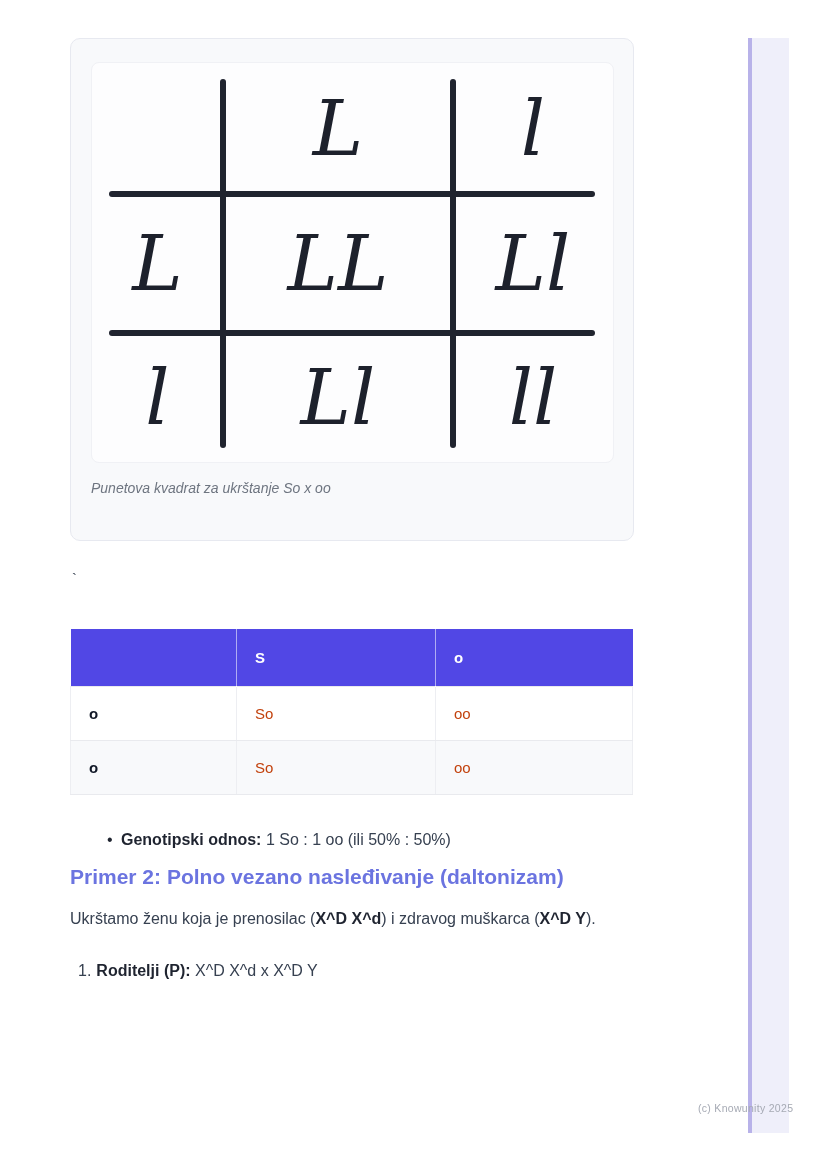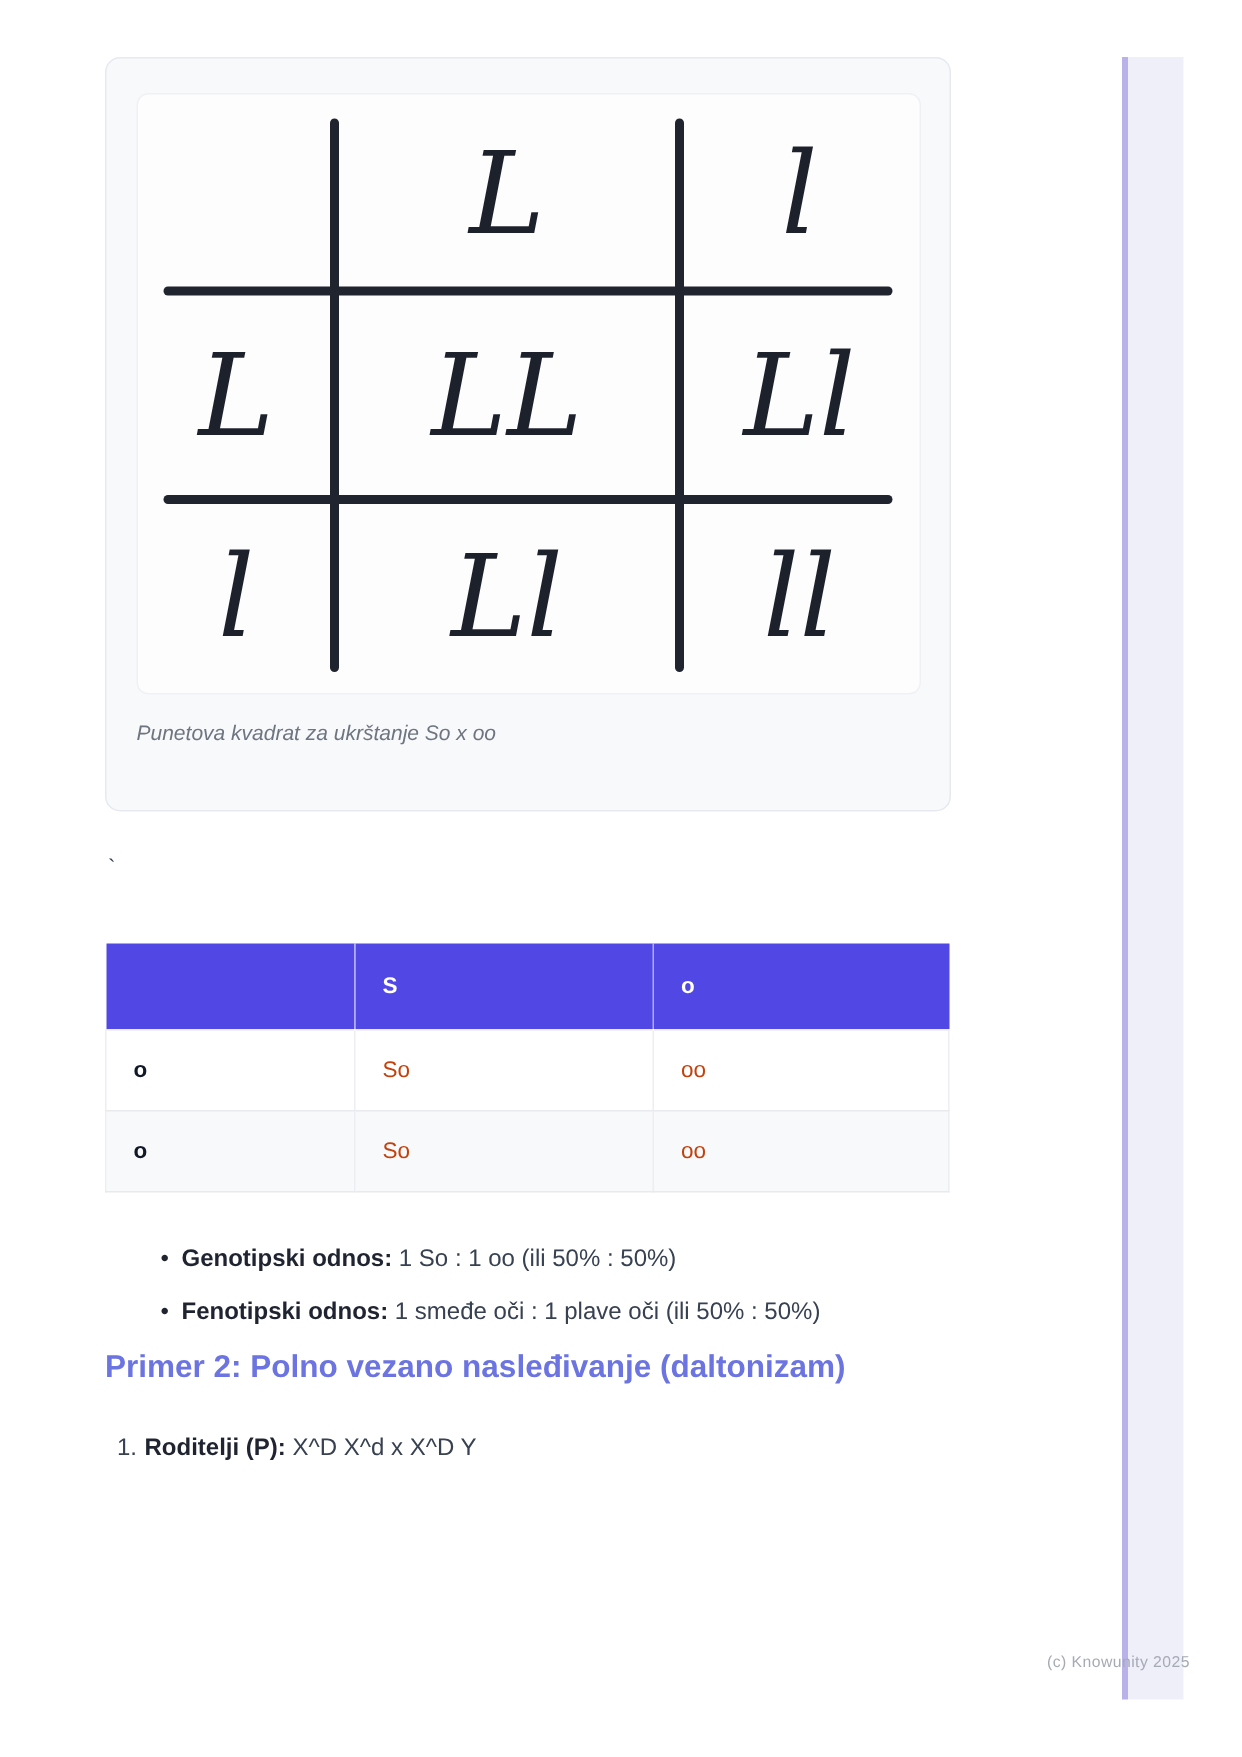--- a/index.html
+++ b/index.html
@@ -107,28 +107,28 @@
           <td>So</td>
           <td>oo</td>
         </tr>
       </tbody>
     </table>
 
     <div class="analysis">
       <div class="bullet-item" style="margin-top:14px;">
         <span class="dot">•</span><span class="b">Genotipski odnos:</span><span> 1 So : 1 oo (ili 50% : 50%)</span>
       </div>
-      <div class="bullet-item">
-        <span class="dot">•</span><span class="b">Fenotipski odnos:</span><span> 1 smeđe oči : 1 plave oči (ili 50% : 50%)</span>
-      </div>
     </div>
 
 
     <h2 class="section-heading">Primer 2: Polno vezano nasleđivanje (daltonizam)</h2>
 
+    <p class="intro">
+      <span>Ukrštamo ženu koja je prenosilac (</span><span class="b">X^D X^d</span><span>) i zdravog muškarca (</span><span class="b">X^D Y</span><span>).</span>
+    </p>
 
     <div class="list1">
       <span class="num">1.</span><span class="b">Roditelji (P):</span><span> X^D X^d x X^D Y</span>
     </div>
 
   </div>
 
   <div class="rail-panel"></div>
   <div class="rail-divider"></div>
   <div class="watermark">(c) Knowunity 2025</div>

